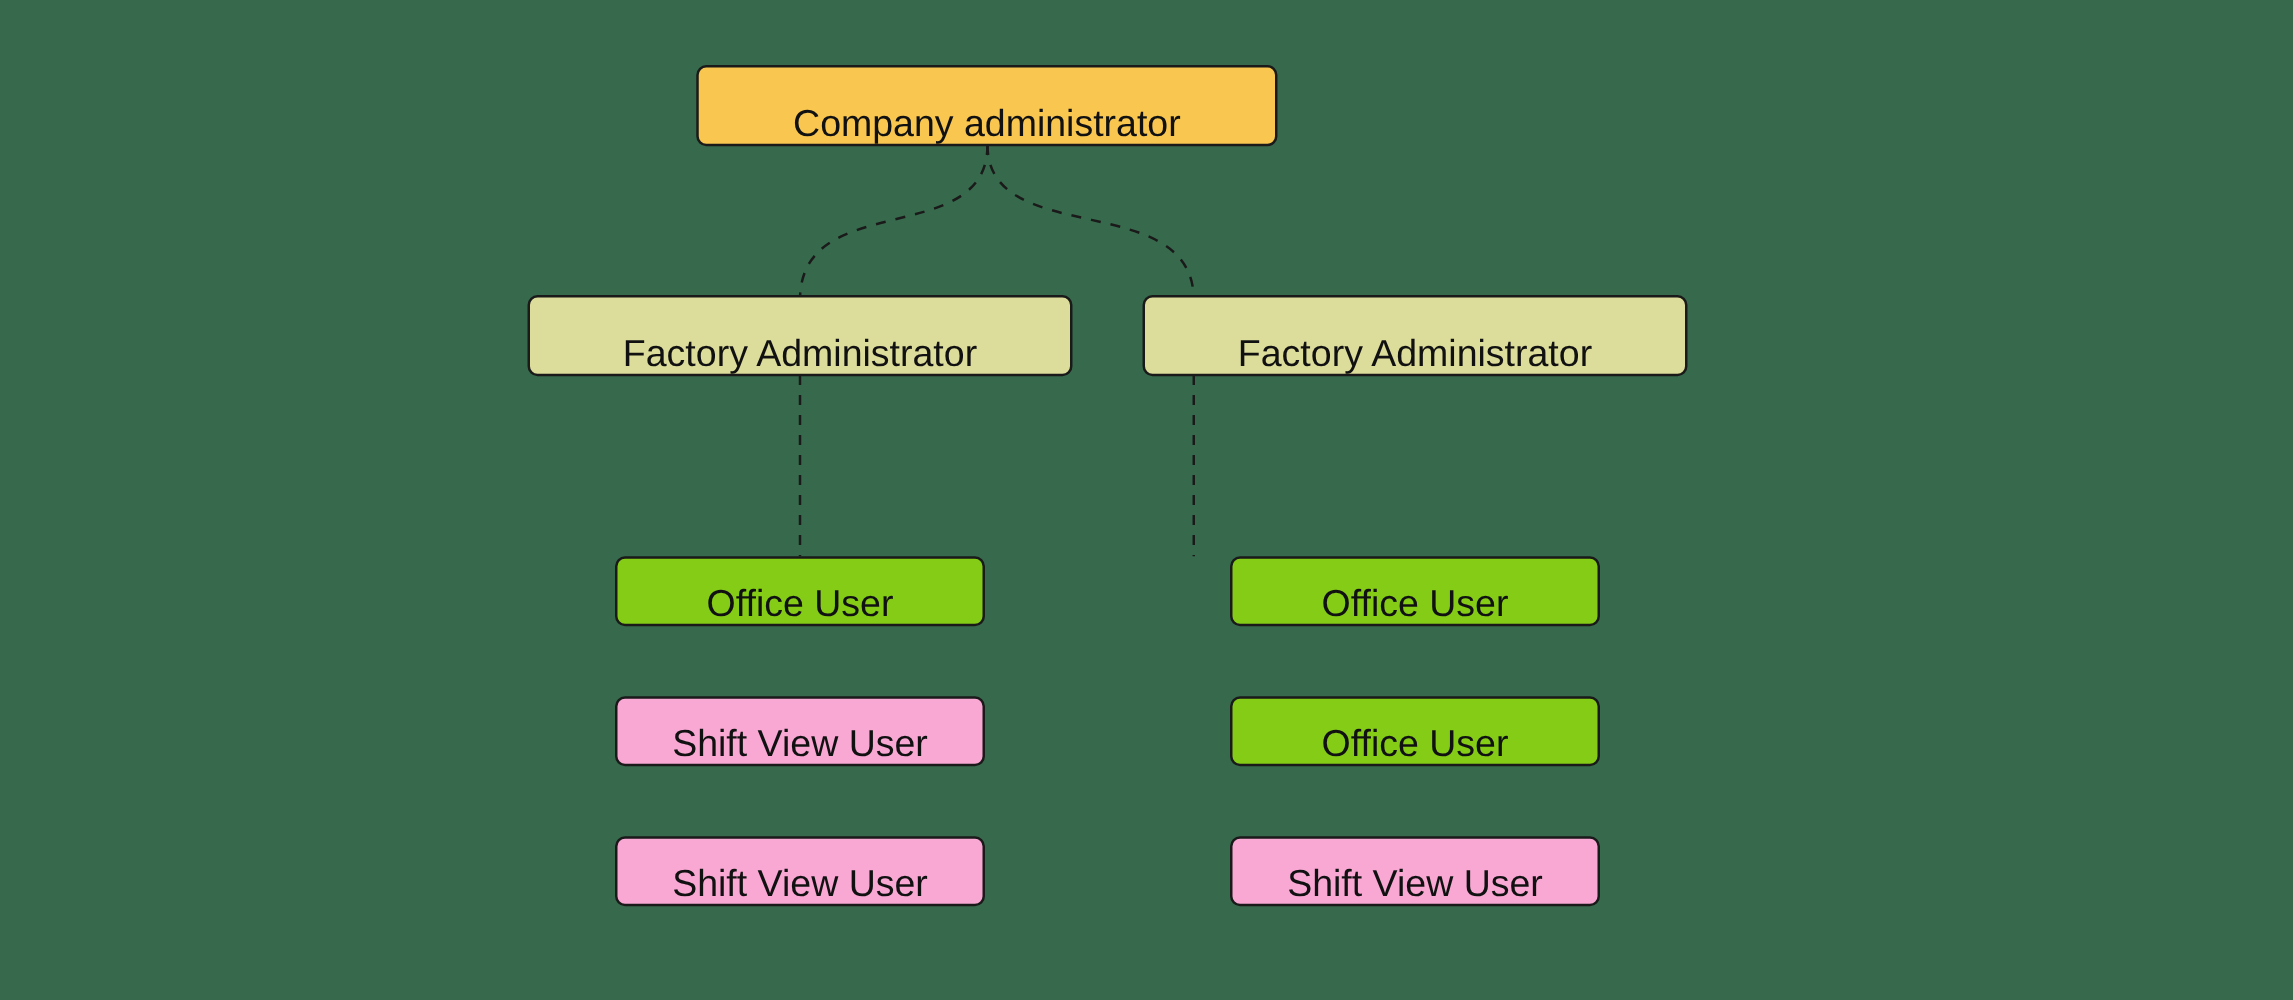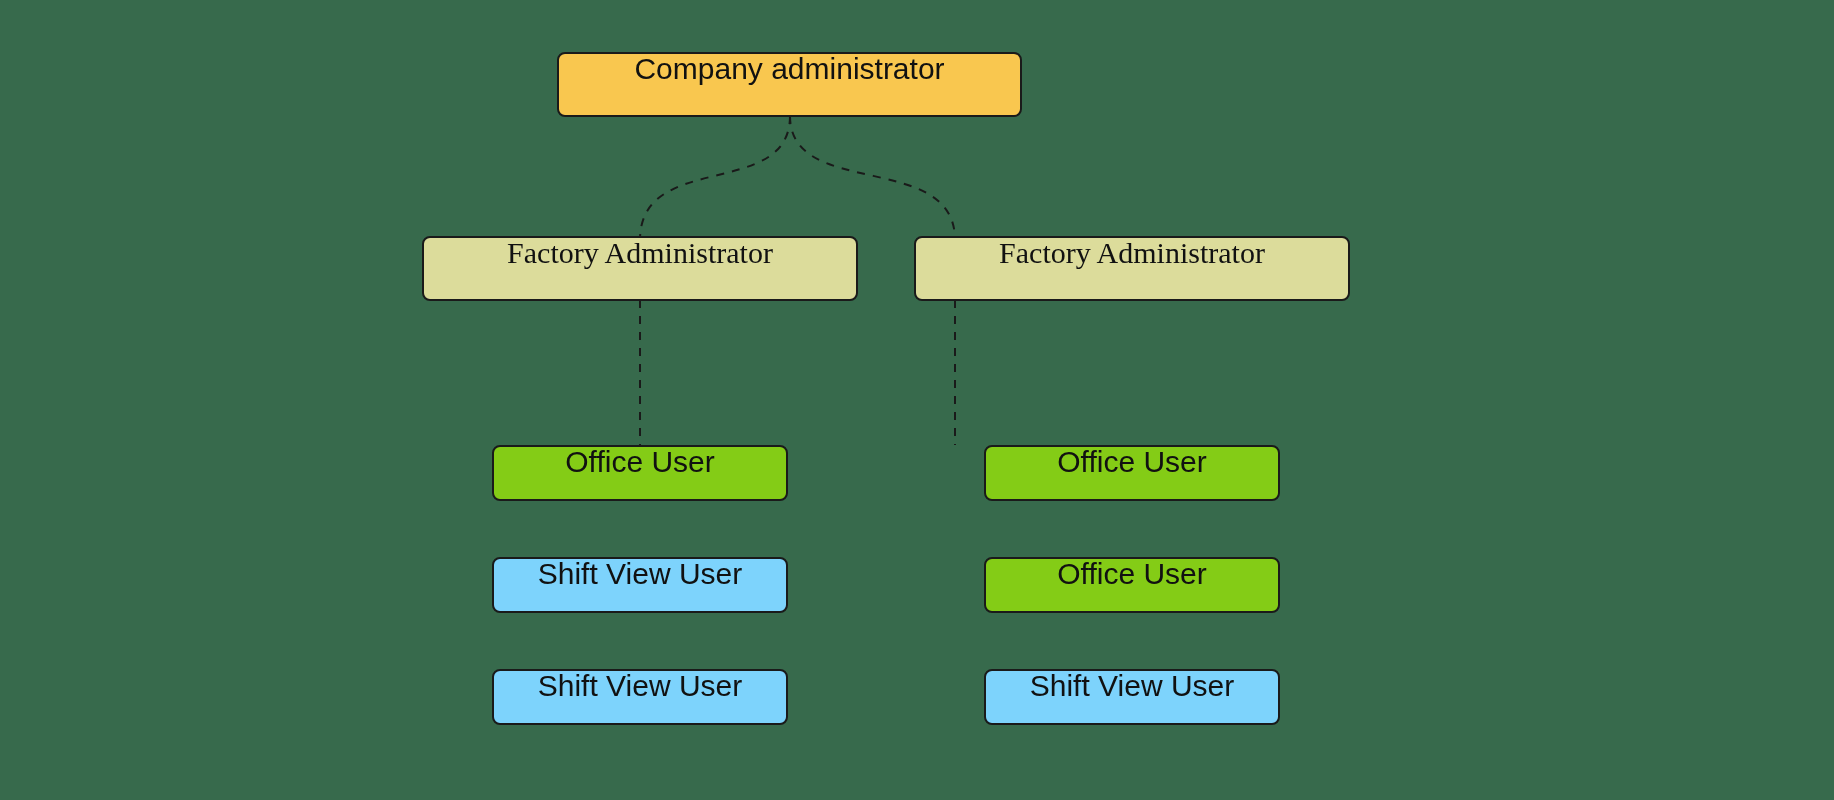--- a/index.html
+++ b/index.html
@@ -9,31 +9,31 @@
     font-family:"Segoe UI",Arial,Helvetica,sans-serif;
     color:#111;
     position:relative;
   }
   .node{
     position:absolute;
     box-sizing:border-box;
     border:2px solid #1a1a1a;
     border-radius:8px;
     display:flex;
-    align-items:flex-start;
+    align-items:flex-end;
     justify-content:center;
     font-size:30px;
     line-height:1;
     padding:0 27px;
     white-space:nowrap;
   }
   .c-admin   { background:#f9c74f; }
-  .c-factory { background:#dcdc9b;font-family:Liberation Serif, serif; }
+  .c-factory { background:#dcdc9b; }
   .c-office  { background:#84cc16; }
-  .c-shift   { background:#7dd3fc; }
+  .c-shift   { background:#f9a8d4; }
   svg.connectors{
     position:absolute;left:0;top:0;
     width:1834px;height:800px;
     pointer-events:none;
   }
   svg.connectors path,svg.connectors line{
     fill:none;
     stroke:#1a1a1a;
     stroke-width:2;
     stroke-dasharray:8 8;

